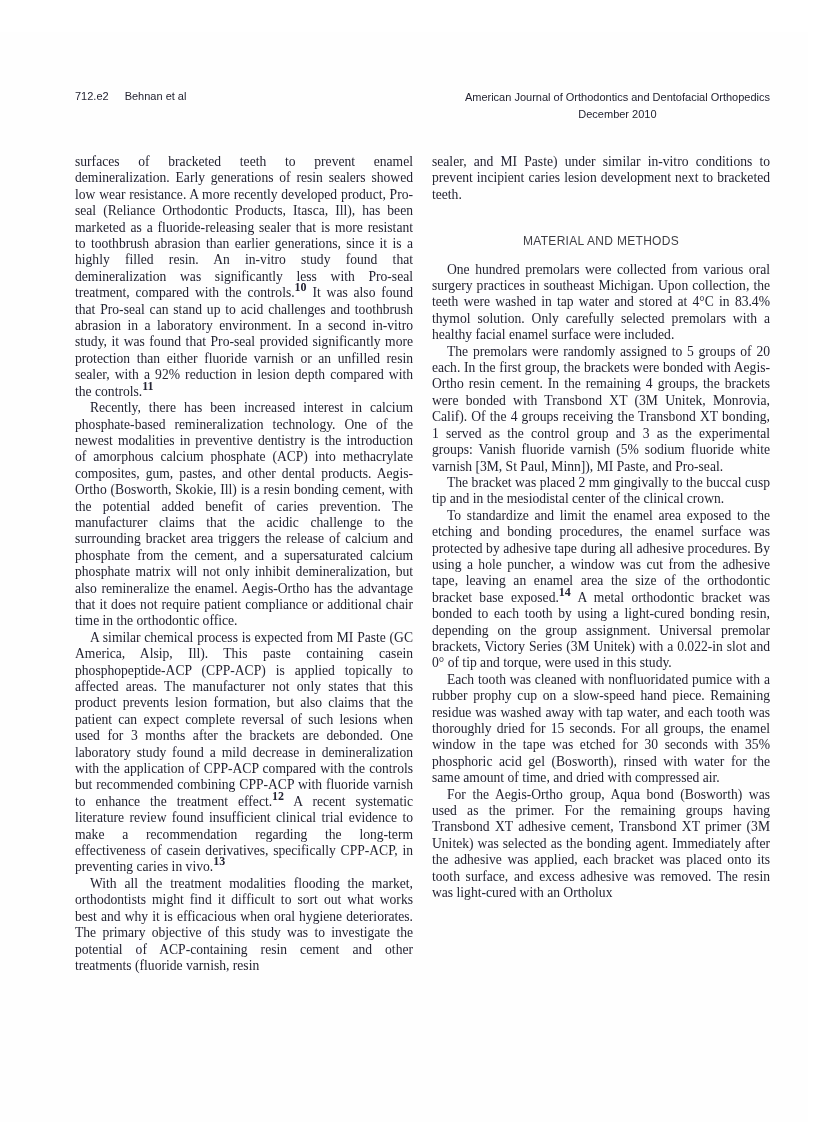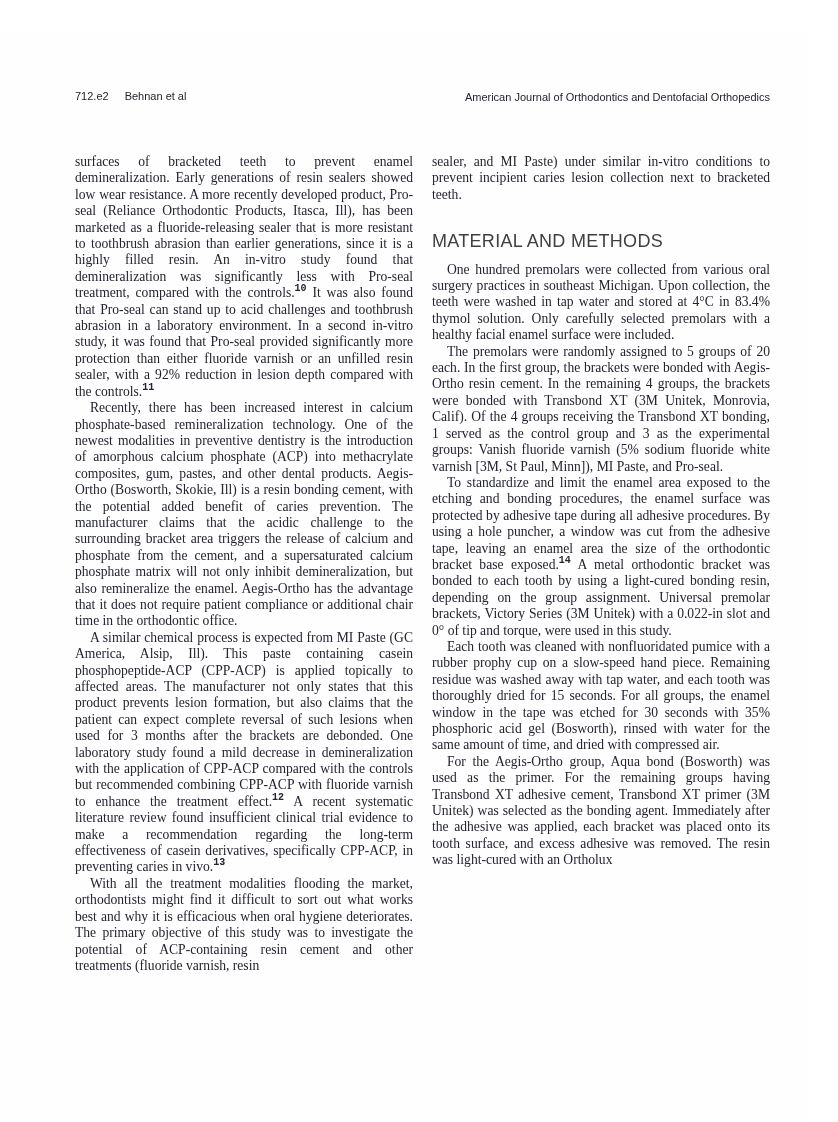--- a/index.html
+++ b/index.html
@@ -55,60 +55,61 @@
     text-align: justify;
   }
   p.para {
     margin: 0;
   }
   p.para.indent {
     text-indent: 15px;
   }
   .section-heading {
     font-family: "Liberation Sans", sans-serif;
-    font-size: 18px;
+    font-size: 12px;
     font-weight: normal;
     letter-spacing: 0.3px;
     color: var(--heading-text, #3e3e44);
     margin: 30px 0 12px 0;
-    text-align: left;
+    text-align: center;
   }
   sup.ref {
-    font-size: 10px;
+    font-size: 12px;
     font-weight: bold;
     line-height: 0;
     vertical-align: super;
-    font-family: Liberation Mono, monospace;
   }
 </style>
 </head>
 <body>
 
 <div class="page">
 
   <div class="running-head">
     <div class="rh-left">
       <span class="page-label">712.e2</span><span>Behnan et al</span>
     </div>
     <div class="rh-right">
       <div>American Journal of Orthodontics and Dentofacial Orthopedics</div>
+      <div>December 2010</div>
     </div>
   </div>
 
   <div class="columns">
     <div class="col">
         <p class="para">surfaces of bracketed teeth to prevent enamel demineralization. Early generations of resin sealers showed low wear resistance. A more recently developed product, Pro-seal (Reliance Orthodontic Products, Itasca, Ill), has been marketed as a fluoride-releasing sealer that is more resistant to toothbrush abrasion than earlier generations, since it is a highly filled resin. An in-vitro study found that demineralization was significantly less with Pro-seal treatment, compared with the controls.<sup class="ref">10</sup> It was also found that Pro-seal can stand up to acid challenges and toothbrush abrasion in a laboratory environment. In a second in-vitro study, it was found that Pro-seal provided significantly more protection than either fluoride varnish or an unfilled resin sealer, with a 92% reduction in lesion depth compared with the controls.<sup class="ref">11</sup></p>
         <p class="para indent">Recently, there has been increased interest in calcium phosphate-based remineralization technology. One of the newest modalities in preventive dentistry is the introduction of amorphous calcium phosphate (ACP) into methacrylate composites, gum, pastes, and other dental products. Aegis-Ortho (Bosworth, Skokie, Ill) is a resin bonding cement, with the potential added benefit of caries prevention. The manufacturer claims that the acidic challenge to the surrounding bracket area triggers the release of calcium and phosphate from the cement, and a supersaturated calcium phosphate matrix will not only inhibit demineralization, but also remineralize the enamel. Aegis-Ortho has the advantage that it does not require patient compliance or additional chair time in the orthodontic office.</p>
         <p class="para indent">A similar chemical process is expected from MI Paste (GC America, Alsip, Ill). This paste containing casein phosphopeptide-ACP (CPP-ACP) is applied topically to affected areas. The manufacturer not only states that this product prevents lesion formation, but also claims that the patient can expect complete reversal of such lesions when used for 3 months after the brackets are debonded. One laboratory study found a mild decrease in demineralization with the application of CPP-ACP compared with the controls but recommended combining CPP-ACP with fluoride varnish to enhance the treatment effect.<sup class="ref">12</sup> A recent systematic literature review found insufficient clinical trial evidence to make a recommendation regarding the long-term effectiveness of casein derivatives, specifically CPP-ACP, in preventing caries in vivo.<sup class="ref">13</sup></p>
         <p class="para indent">With all the treatment modalities flooding the market, orthodontists might find it difficult to sort out what works best and why it is efficacious when oral hygiene deteriorates. The primary objective of this study was to investigate the potential of ACP-containing resin cement and other treatments (fluoride varnish, resin</p>
       </div>
     <div class="col">
-        <p class="para">sealer, and MI Paste) under similar in-vitro conditions to prevent incipient caries lesion collection next to bracketed teeth.</p>
+        <p class="para">sealer, and MI Paste) under similar in-vitro conditions to prevent incipient caries lesion development next to bracketed teeth.</p>
         <div class="section-heading">MATERIAL AND METHODS</div>
         <p class="para indent">One hundred premolars were collected from various oral surgery practices in southeast Michigan. Upon collection, the teeth were washed in tap water and stored at 4°C in 83.4% thymol solution. Only carefully selected premolars with a healthy facial enamel surface were included.</p>
         <p class="para indent">The premolars were randomly assigned to 5 groups of 20 each. In the first group, the brackets were bonded with Aegis-Ortho resin cement. In the remaining 4 groups, the brackets were bonded with Transbond XT (3M Unitek, Monrovia, Calif). Of the 4 groups receiving the Transbond XT bonding, 1 served as the control group and 3 as the experimental groups: Vanish fluoride varnish (5% sodium fluoride white varnish [3M, St Paul, Minn]), MI Paste, and Pro-seal.</p>
+        <p class="para indent">The bracket was placed 2 mm gingivally to the buccal cusp tip and in the mesiodistal center of the clinical crown.</p>
         <p class="para indent">To standardize and limit the enamel area exposed to the etching and bonding procedures, the enamel surface was protected by adhesive tape during all adhesive procedures. By using a hole puncher, a window was cut from the adhesive tape, leaving an enamel area the size of the orthodontic bracket base exposed.<sup class="ref">14</sup> A metal orthodontic bracket was bonded to each tooth by using a light-cured bonding resin, depending on the group assignment. Universal premolar brackets, Victory Series (3M Unitek) with a 0.022-in slot and 0° of tip and torque, were used in this study.</p>
         <p class="para indent">Each tooth was cleaned with nonfluoridated pumice with a rubber prophy cup on a slow-speed hand piece. Remaining residue was washed away with tap water, and each tooth was thoroughly dried for 15 seconds. For all groups, the enamel window in the tape was etched for 30 seconds with 35% phosphoric acid gel (Bosworth), rinsed with water for the same amount of time, and dried with compressed air.</p>
         <p class="para indent">For the Aegis-Ortho group, Aqua bond (Bosworth) was used as the primer. For the remaining groups having Transbond XT adhesive cement, Transbond XT primer (3M Unitek) was selected as the bonding agent. Immediately after the adhesive was applied, each bracket was placed onto its tooth surface, and excess adhesive was removed. The resin was light-cured with an Ortholux</p>
       </div>
   </div>
 
 </div>
 
 </body></html>

